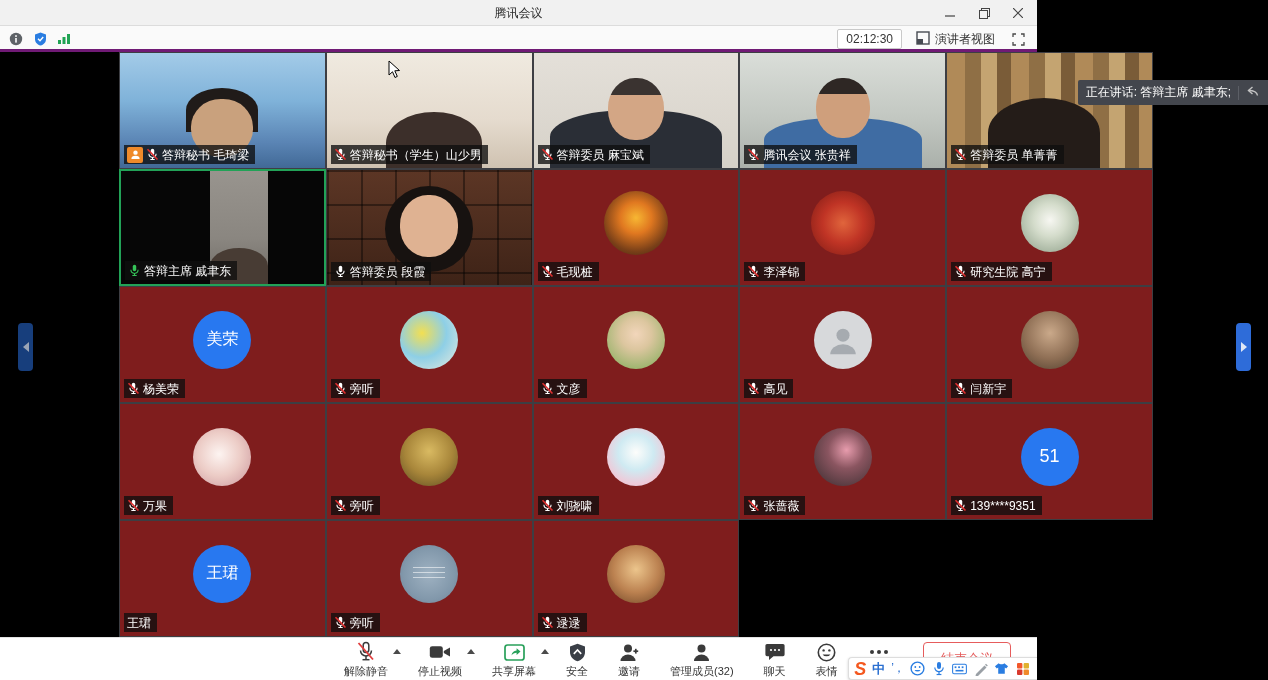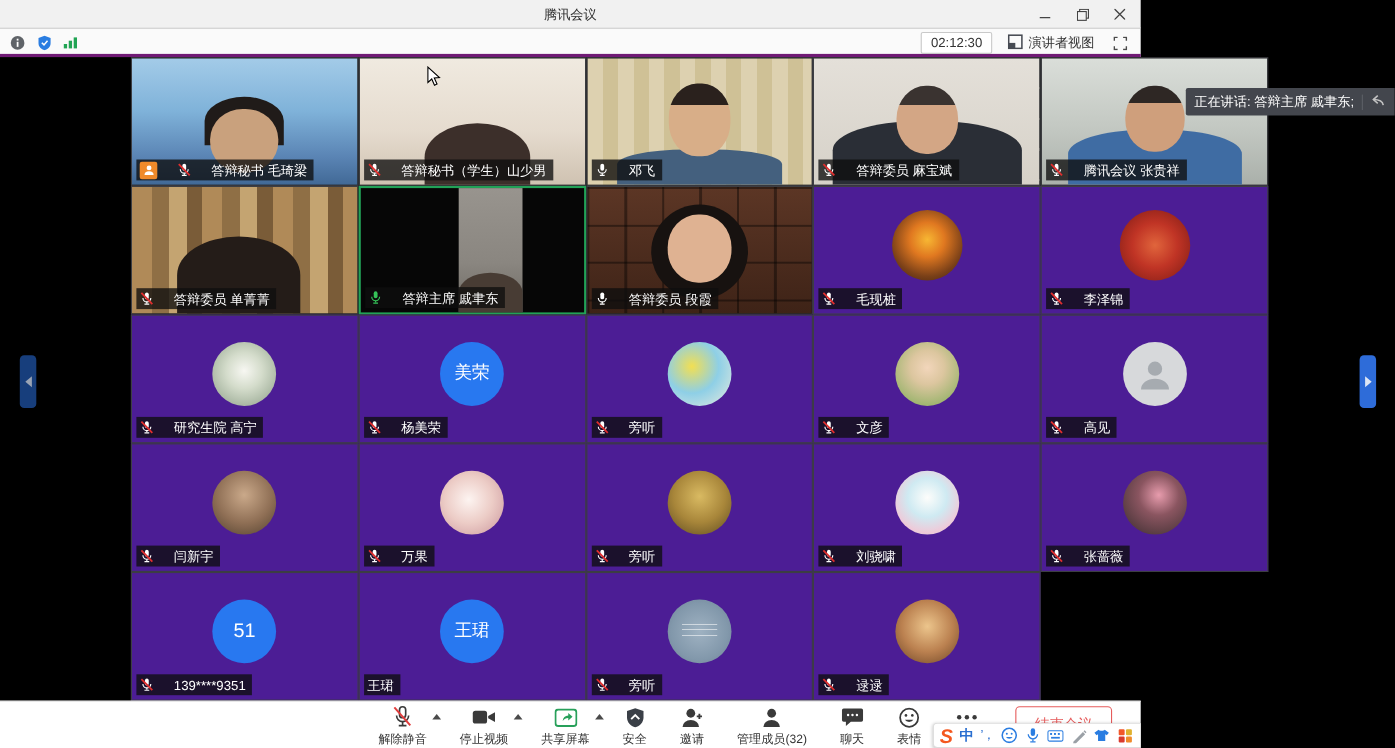--- a/index.html
+++ b/index.html
@@ -23,23 +23,23 @@
 .mb-right{position:absolute;right:10px;top:0;height:26px;display:flex;align-items:center;gap:14px}
 .timer{font-size:12px;color:#333;border:1px solid #c9c9c9;background:#fff;border-radius:2px;
   padding:1px 8px;line-height:16px}
 .view-btn{display:flex;align-items:center;gap:5px;font-size:12px;color:#333;cursor:default}
 .fs-btn{width:18px;height:18px;display:flex;align-items:center;justify-content:center}
 
 
 .stage{position:absolute;top:52px;left:0;width:1268px;height:585px;background:#000}
 .grid{position:absolute;left:119px;top:0;display:grid;
   grid-template-columns:repeat(5,206.8px);grid-template-rows:repeat(5,117px)}
-.tile{position:relative;border:1px solid #3d3e43;background:#4c1d95;overflow:hidden}
+.tile{position:relative;border:1px solid #3d3e43;background:#7f1d1d;overflow:hidden}
 .tile.speaking{border:2px solid #22a257}
-.name-tag{position:absolute;left:4px;bottom:4px;z-index:5;display:flex;align-items:center;gap:18px;
+.name-tag{position:absolute;left:4px;bottom:4px;z-index:5;display:flex;align-items:center;gap:3px;
   background:rgba(14,14,14,.78);color:#fff;font-size:12px;line-height:18px;height:19px;
   padding:0 6px 0 3px;white-space:nowrap;max-width:196px;overflow:hidden}
 .host-badge{width:16px;height:16px;background:#ef8a2a;border-radius:2px;display:flex;
   align-items:center;justify-content:center;flex:0 0 auto}
 .mic{width:13px;height:13px;display:flex;align-items:center;justify-content:center;flex:0 0 auto}
 
 
 .avatar{position:absolute;left:50%;top:46%;transform:translate(-50%,-50%);width:58px;height:58px;
   border-radius:50%;display:flex;align-items:center;justify-content:center;overflow:hidden;z-index:2}
 .av-text{background:#2878f0;color:#fff;font-size:16px}
@@ -236,33 +236,20 @@
                 <rect x="4.4" y="0.8" width="3.2" height="5.8" rx="1.6" fill="#ffffff"></rect>
                 <path d="M2.7 5.4 a3.3 3.3 0 0 0 6.6 0" fill="none" stroke="#ffffff" stroke-width="1"></path>
                 <line x1="6" y1="8.7" x2="6" y2="10.2" stroke="#ffffff" stroke-width="1"></line>
                 <line x1="4" y1="10.6" x2="8" y2="10.6" stroke="#ffffff" stroke-width="1"></line>
                 <line x1="1.4" y1="1.2" x2="10.6" y2="10.6" stroke="#e02e2e" stroke-width="1.5"></line>
               </svg>
             </span>
             <span>答辩秘书（学生）山少男</span>
           </div>
         </div>
-        <div class="tile vid bg-curtain">
-          <div class="name-tag">
-            <span class="mic">
-              <svg width="13" height="13" viewBox="0 0 12 12">
-                <rect x="4.4" y="0.8" width="3.2" height="5.8" rx="1.6" fill="#ffffff"></rect>
-                <path d="M2.7 5.4 a3.3 3.3 0 0 0 6.6 0" fill="none" stroke="#ffffff" stroke-width="1"></path>
-                <line x1="6" y1="8.7" x2="6" y2="10.2" stroke="#ffffff" stroke-width="1"></line>
-                <line x1="4" y1="10.6" x2="8" y2="10.6" stroke="#ffffff" stroke-width="1"></line>
-              </svg>
-            </span>
-            <span>邓飞</span>
-          </div>
-        </div>
         <div class="tile vid bg-bookshelf-white">
           <div class="name-tag">
             <span class="mic">
               <svg width="13" height="13" viewBox="0 0 12 12">
                 <rect x="4.4" y="0.8" width="3.2" height="5.8" rx="1.6" fill="#ffffff"></rect>
                 <path d="M2.7 5.4 a3.3 3.3 0 0 0 6.6 0" fill="none" stroke="#ffffff" stroke-width="1"></path>
                 <line x1="6" y1="8.7" x2="6" y2="10.2" stroke="#ffffff" stroke-width="1"></line>
                 <line x1="4" y1="10.6" x2="8" y2="10.6" stroke="#ffffff" stroke-width="1"></line>
                 <line x1="1.4" y1="1.2" x2="10.6" y2="10.6" stroke="#e02e2e" stroke-width="1.5"></line>
               </svg>

